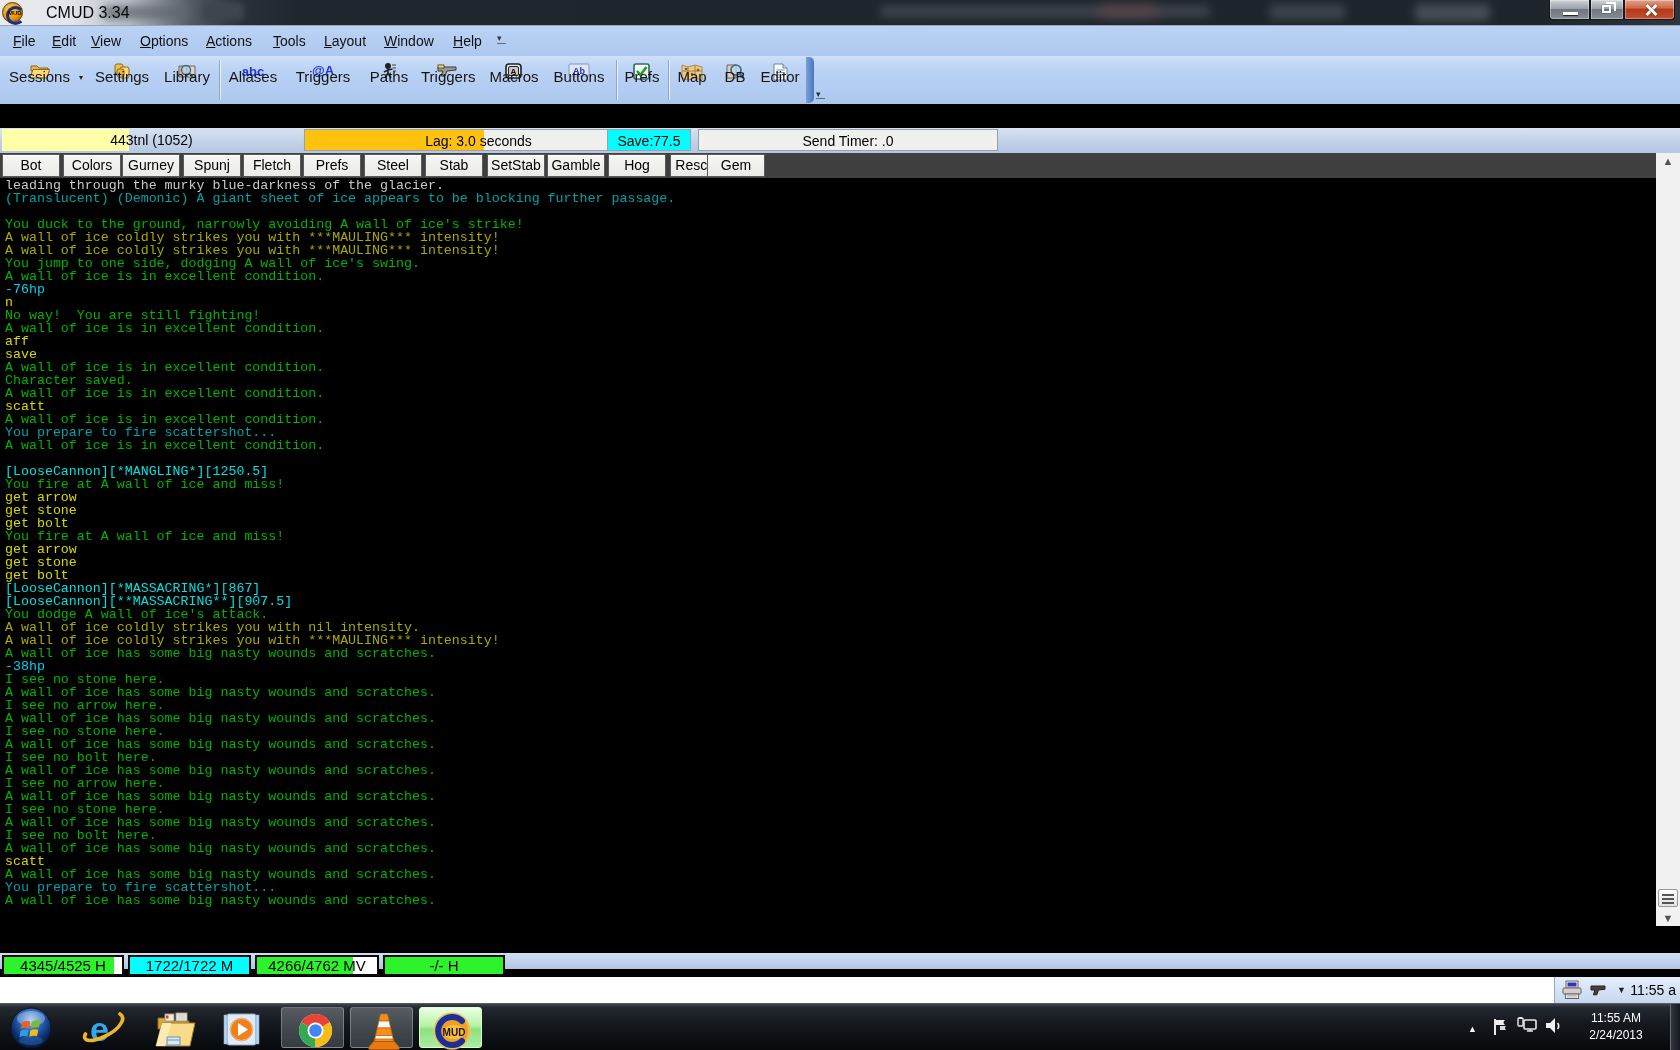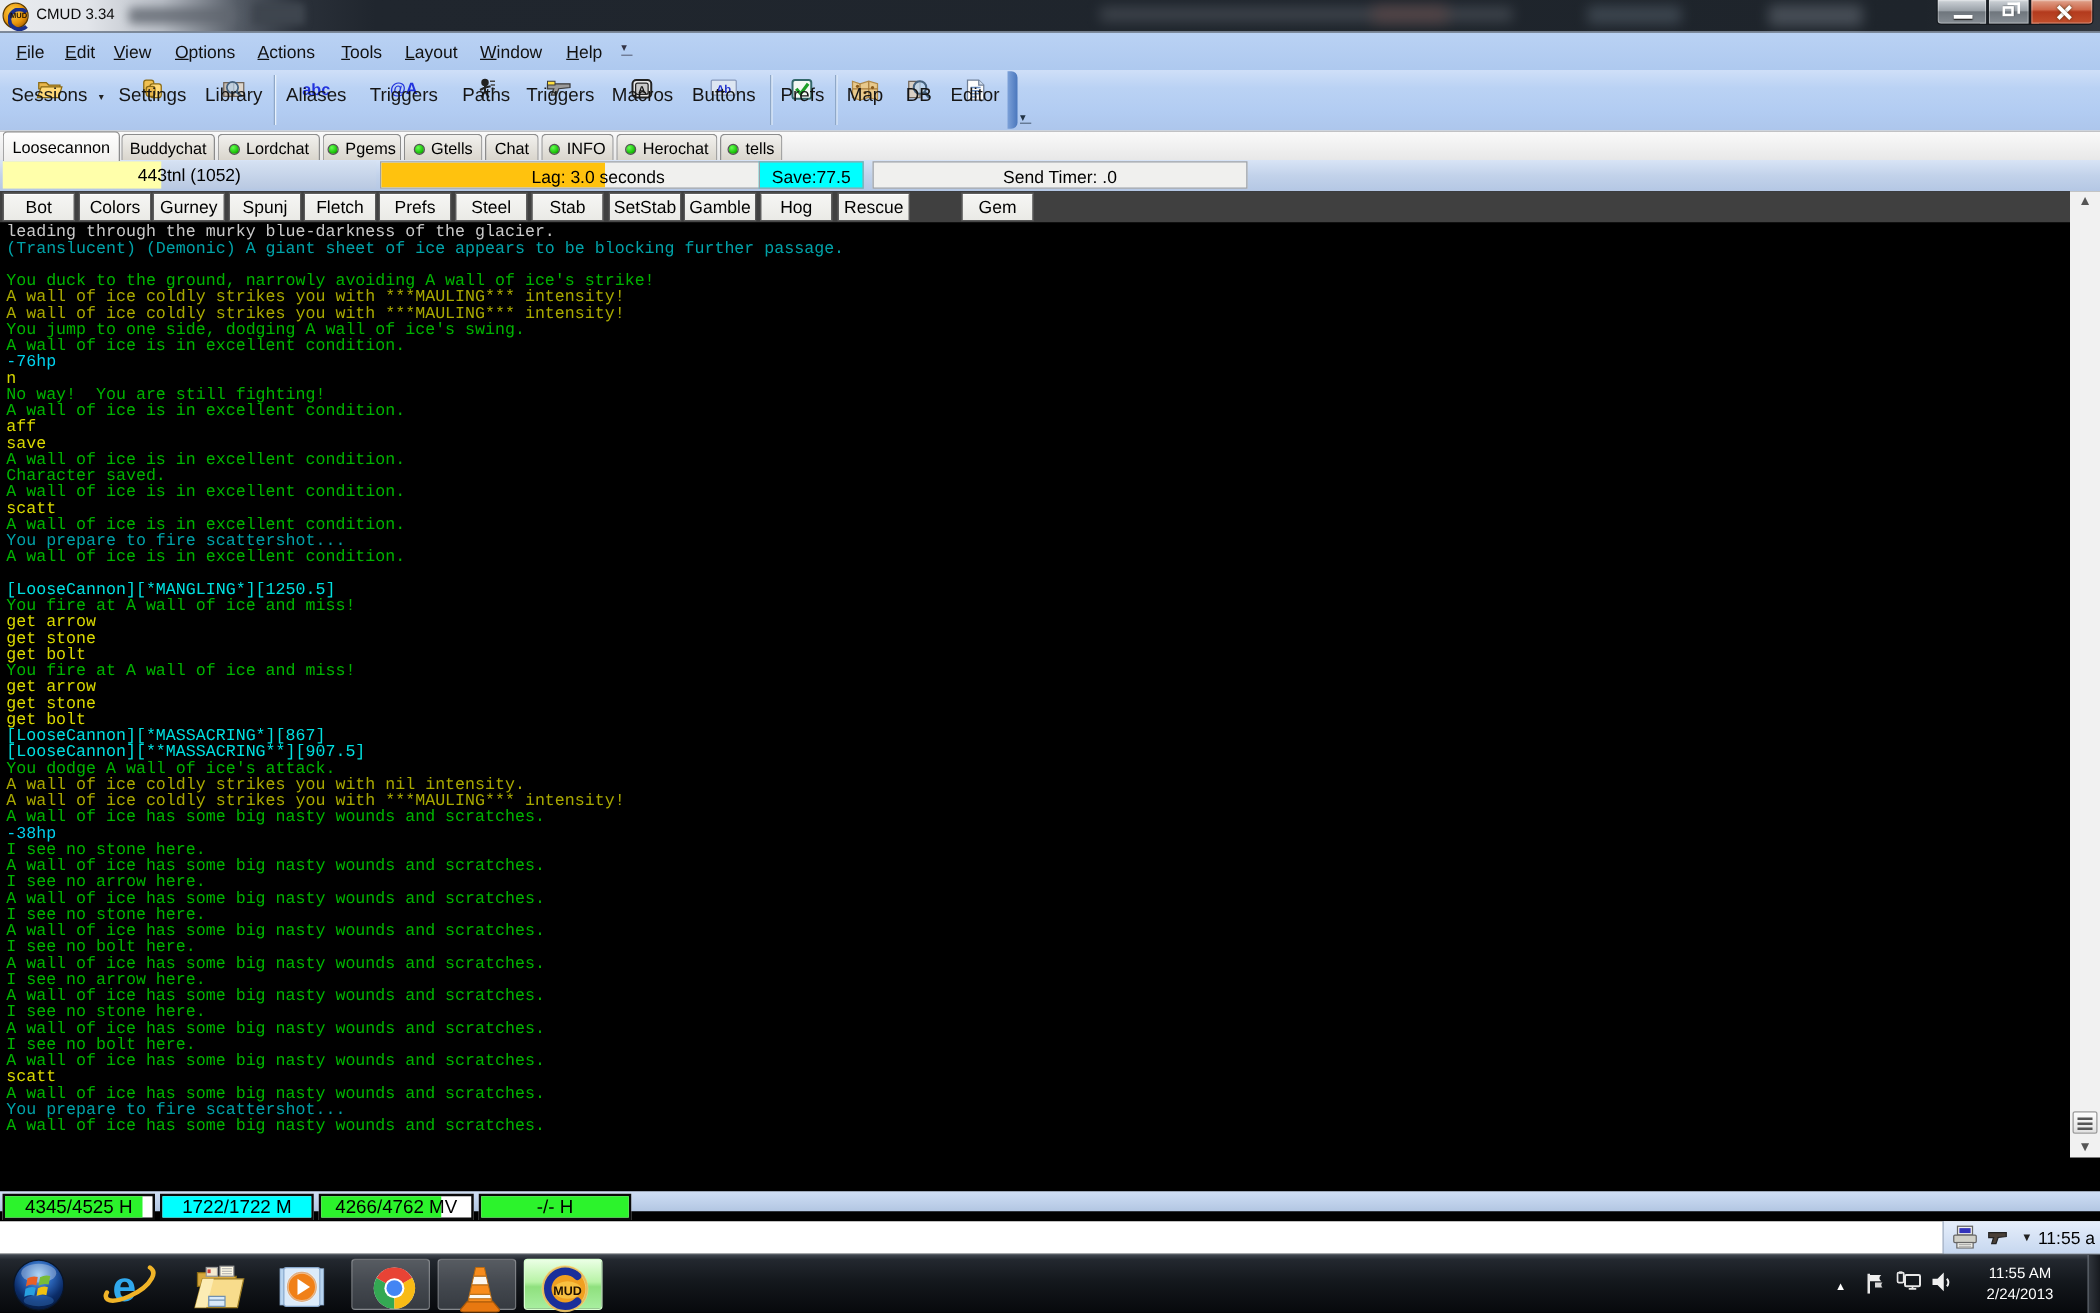--- a/index.html
+++ b/index.html
@@ -8,21 +8,21 @@
 #title{left:0;top:0;width:1680px;height:25px;background:linear-gradient(90deg,#e9ebee 0px,#e2e5ea 70px,#b9bec6 130px,#555c66 190px,#2a3039 240px,#20262e 300px,#1e242b 1540px,#30363e 1680px)}
 #title .ghost1{left:103px;top:6px;width:85px;height:13px;background:#616770;border-radius:3px;filter:blur(4px);opacity:.8}
 #title .ghost2{left:202px;top:2px;width:42px;height:18px;background:#3e454e;border-radius:4px 4px 0 0;filter:blur(3px)}
 #title .ghost3{left:880px;top:6px;width:330px;height:11px;background:#4a5058;border-radius:3px;filter:blur(5px);opacity:.75}
 #title .ghost4{left:1098px;top:5px;width:60px;height:13px;background:#6e4a46;border-radius:2px;filter:blur(6px);opacity:.55}
 #title .ghost5{left:1270px;top:5px;width:75px;height:14px;background:#454f59;border-radius:3px;filter:blur(5px);opacity:.8}
 #title .ghost6{left:1415px;top:4px;width:75px;height:17px;background:#4e555e;border-radius:3px;filter:blur(5px);opacity:.85}
 #cicon{left:2px;top:2px;width:21px;height:21px;border-radius:50%;background:radial-gradient(circle at 40% 35%,#ffd24a,#e8940a 55%,#8a4a00 95%);border:1px solid #5a3a00}
 #cicon:before{content:"";position:absolute;left:3px;top:3px;width:13px;height:13px;border-radius:50%;border:3px solid #1a2f8a;border-right-color:transparent}
 #cicon:after{content:"MUD";position:absolute;left:5px;top:7px;font-size:6px;font-weight:bold;color:#201000;letter-spacing:0}
-#ttext{left:29px;top:4px;font-size:12px;color:#0a0a0a}
+#ttext{left:46px;top:4px;font-size:16px;color:#0a0a0a}
 
 #wbtns{left:1549px;top:0;width:126px;height:21px}
 .wb{position:absolute;top:0;height:20px;border:1px solid #14181d;border-top:none;background:linear-gradient(180deg,#cfd4d9 0%,#9aa1a8 45%,#6f767d 50%,#868d94 100%);box-shadow:inset 0 0 0 1px rgba(255,255,255,.35)}
 #wmin{left:0;width:41px;border-radius:0 0 0 4px}
 #wres{left:41px;width:34px}
 #wclo{left:75px;width:51px;border-radius:0 0 4px 0;background:linear-gradient(180deg,#e0a38c 0%,#cf6a4d 40%,#b33a1d 50%,#c24f2c 100%)}
 #wmin i{position:absolute;left:13px;top:12px;width:15px;height:3px;background:#fff;box-shadow:0 1px 1px #222}
 #wres i{position:absolute;left:11px;top:5px;width:9px;height:8px;border:2px solid #fff;box-shadow:0 0 1px #222}
 #wres i:before{content:"";position:absolute;left:2px;top:-5px;width:8px;height:7px;border:2px solid #fff;border-bottom:none;border-left:none}
 #wclo i{position:absolute;left:20px;top:4px;width:12px;height:12px}
@@ -225,31 +225,20 @@
           </g>
         </svg>
         <div class="tlabel">Editor</div>
       </div>
       <div class="tsep" style="left:219px"></div>
       <div class="tsep" style="left:616px"></div>
       <div class="tsep" style="left:668px"></div>
   <div id="tbedge"></div>
       <div id="tbgrip">▾<br>―</div>
 </div>
-<div class="abs" id="tabbar">
-      <div class="tab active" style="left:2px;width:94px">Loosecannon</div>
-      <div class="tab" style="left:97px;width:75px">Buddychat</div>
-      <div class="tab" style="left:174px;width:82px"><span class="dot"></span>Lordchat</div>
-      <div class="tab" style="left:258px;width:63px"><span class="dot"></span>Pgems</div>
-      <div class="tab" style="left:323px;width:63px"><span class="dot"></span>Gtells</div>
-      <div class="tab" style="left:388px;width:43px">Chat</div>
-      <div class="tab" style="left:433px;width:58px"><span class="dot"></span>INFO</div>
-      <div class="tab" style="left:493px;width:81px"><span class="dot"></span>Herochat</div>
-      <div class="tab" style="left:576px;width:50px"><span class="dot"></span>tells</div>
-    </div>
 <div class="abs" id="prow">
   <div class="pseg" style="left:2px;width:299px;background:linear-gradient(180deg,#d5e1f2,#b9c9e2)">
         <div class="pfill" style="width:127px;background:#ffffaa"></div>
         <div class="ptxt">443tnl (1052)</div>
       </div>
   <div class="pseg" style="left:304px;width:349px;background:#f0f0ee;border:1px solid #9aa0a8">
         <div class="pfill" style="width:179px;background:#ffc20e"></div>
         <div class="ptxt">Lag: 3.0 seconds</div>
       </div>
   <div class="pseg" style="left:607px;width:84px;background:#00ffff;border:1px solid #9aa0a8">
@@ -265,21 +254,21 @@
       <div class="mbtn" style="left:122px">Gurney</div>
       <div class="mbtn" style="left:183px">Spunj</div>
       <div class="mbtn" style="left:243px">Fletch</div>
       <div class="mbtn" style="left:303px">Prefs</div>
       <div class="mbtn" style="left:364px">Steel</div>
       <div class="mbtn" style="left:425px">Stab</div>
       <div class="mbtn" style="left:487px">SetStab</div>
       <div class="mbtn" style="left:547px">Gamble</div>
       <div class="mbtn" style="left:608px">Hog</div>
       <div class="mbtn" style="left:670px">Rescue</div>
-      <div class="mbtn" style="left:769px">Gem</div>
+      <div class="mbtn" style="left:707px">Gem</div>
     </div>
 <div class="abs" id="term">
       <pre><span style="color:#c9c9c9">leading through the murky blue-darkness of the glacier.</span>
 <span style="color:#00a2a8">(Translucent) (Demonic) A giant sheet of ice appears to be blocking further passage.</span>
 &nbsp;
 <span style="color:#00b300">You duck to the ground, narrowly avoiding A wall of ice's strike!</span>
 <span style="color:#a9a900">A wall of ice coldly strikes you with ***MAULING*** intensity!</span>
 <span style="color:#a9a900">A wall of ice coldly strikes you with ***MAULING*** intensity!</span>
 <span style="color:#00b300">You jump to one side, dodging A wall of ice's swing.</span>
 <span style="color:#00b300">A wall of ice is in excellent condition.</span>

